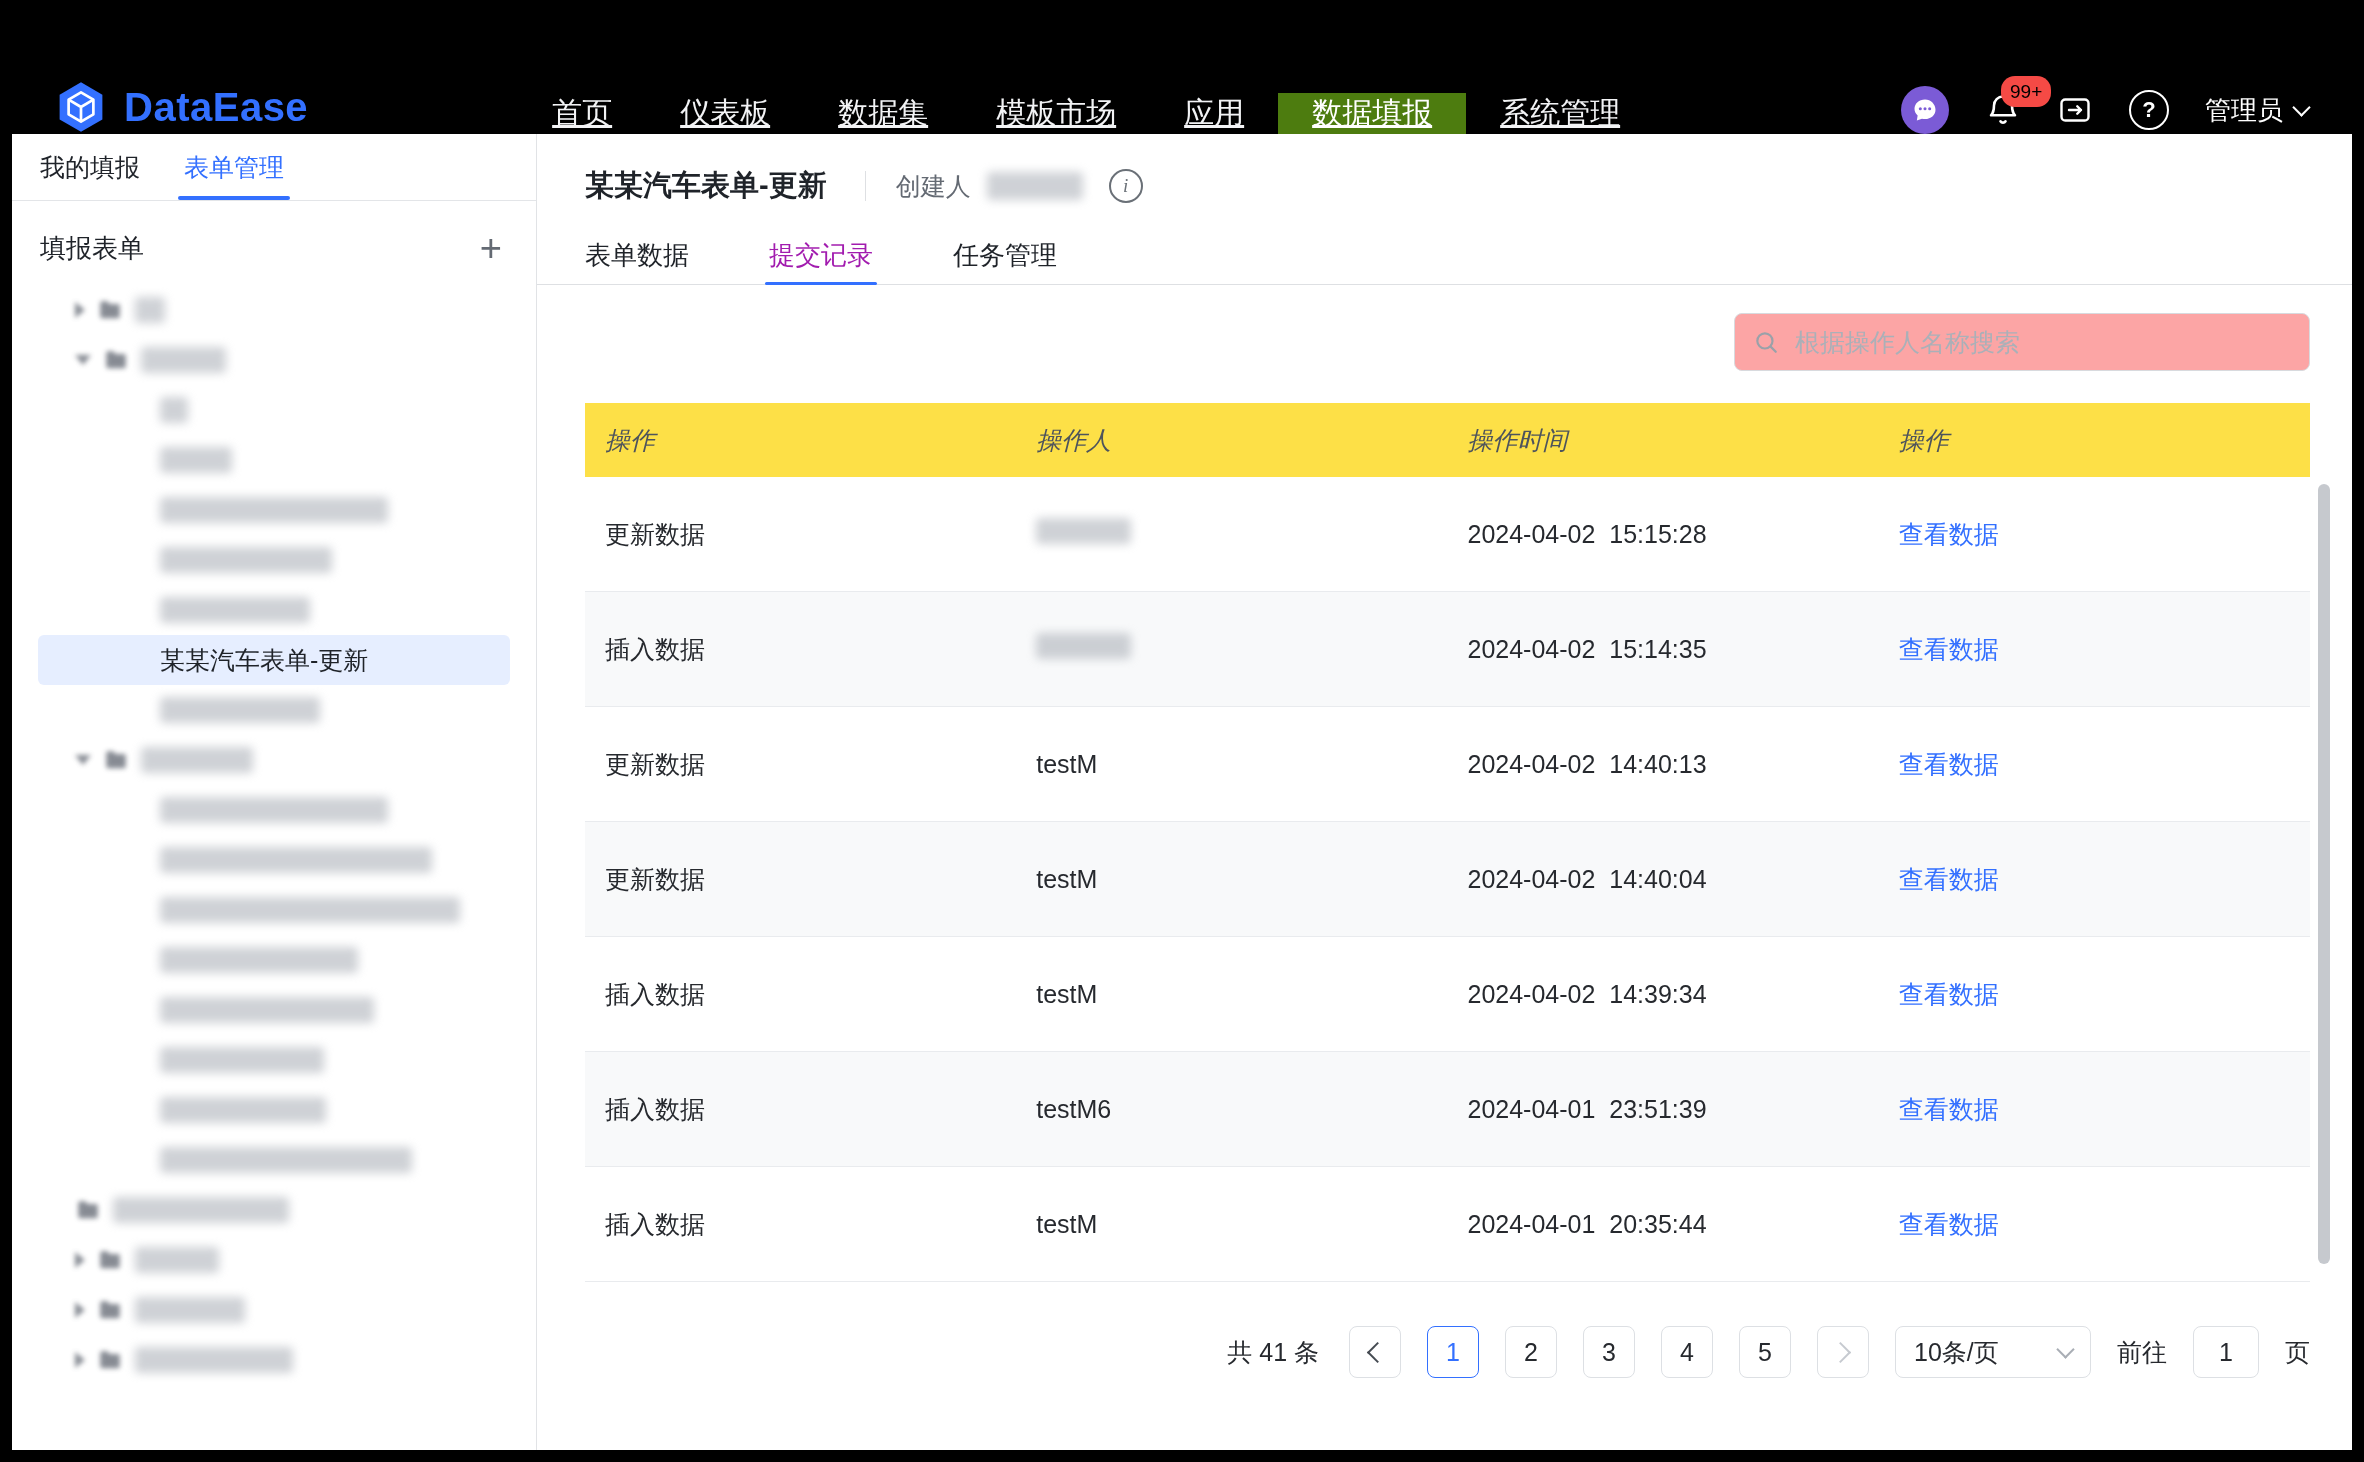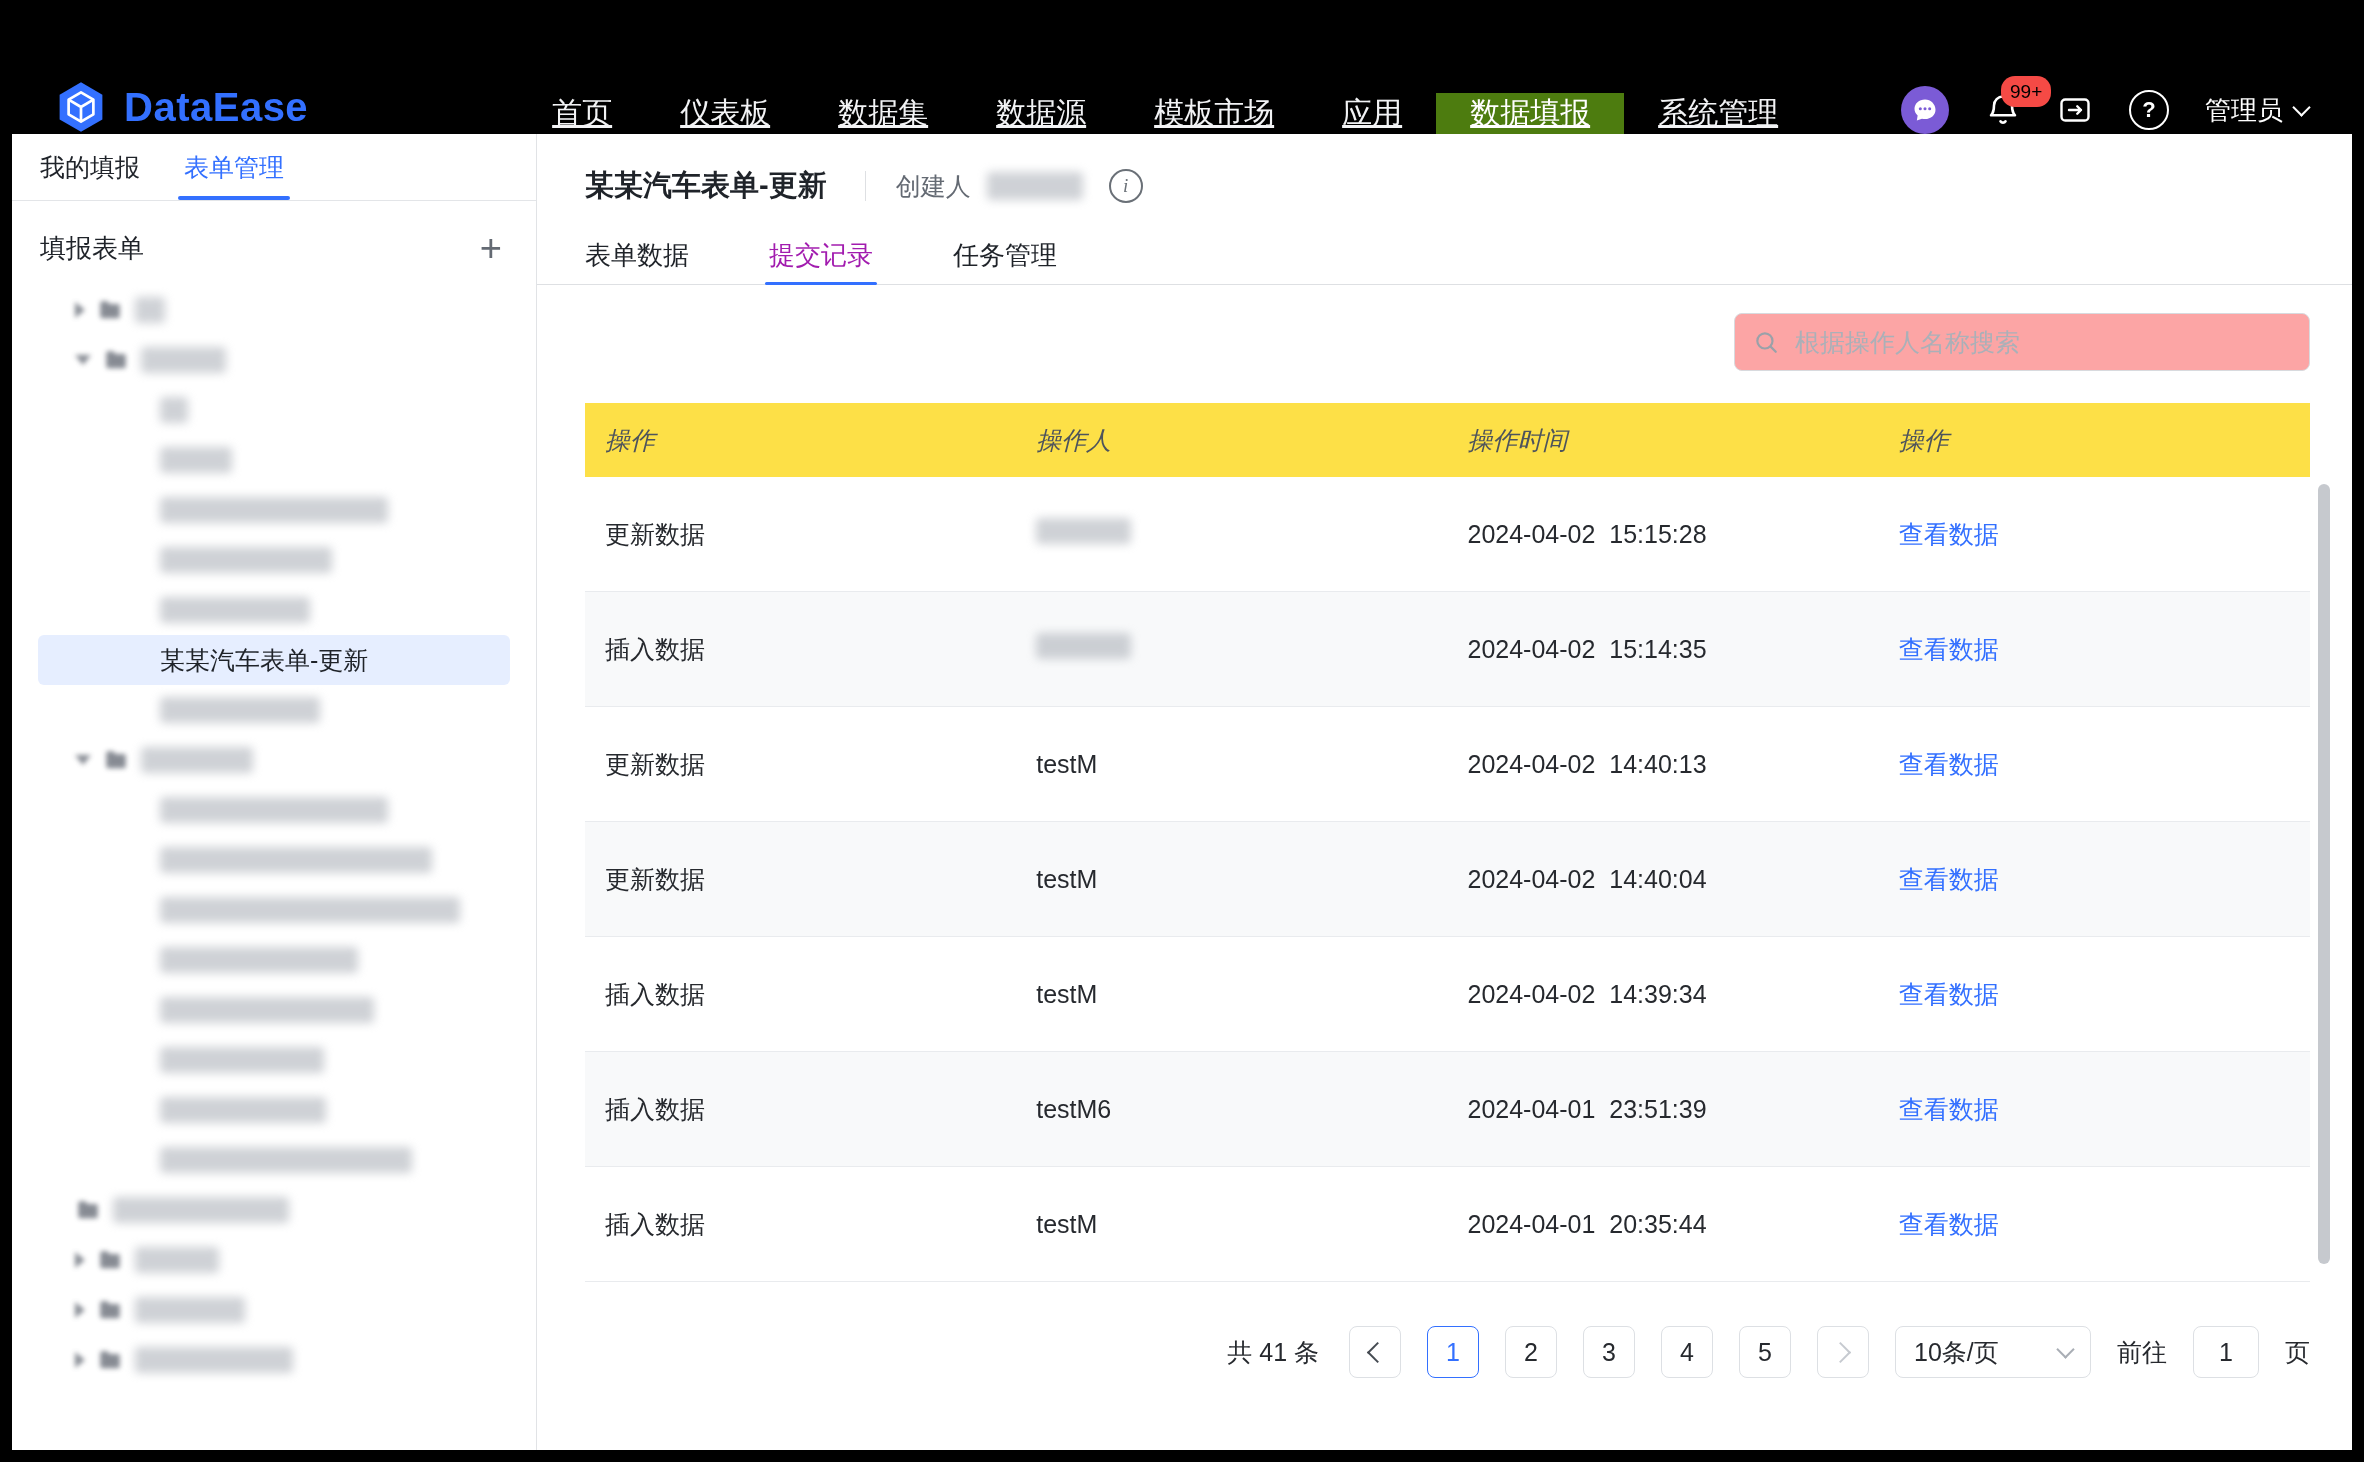--- a/index.html
+++ b/index.html
@@ -125,21 +125,20 @@
           </g>
         </svg>
       </span>
       <span class="logo-text">DataEase</span>
     </div>
 
     <nav class="topnav">
         <div class="nav-item">首页</div>
         <div class="nav-item">仪表板</div>
         <div class="nav-item">数据集</div>
-        <div class="nav-item">数据源</div>
         <div class="nav-item">模板市场</div>
         <div class="nav-item">应用</div>
         <div class="nav-item active">数据填报</div>
         <div class="nav-item">系统管理</div>
       </nav>
 
     <div class="top-right">
       <div class="assistant">
         <svg width="28" height="28" viewBox="0 0 24 24" fill="#fff">
           <path d="M12 3C6.9 3 3 6.5 3 11c0 2.3 1 4.3 2.7 5.7L5 21l4.4-1.6c.8.2 1.7.3 2.6.3 5.1 0 9-3.5 9-8S17.1 3 12 3z"></path>

